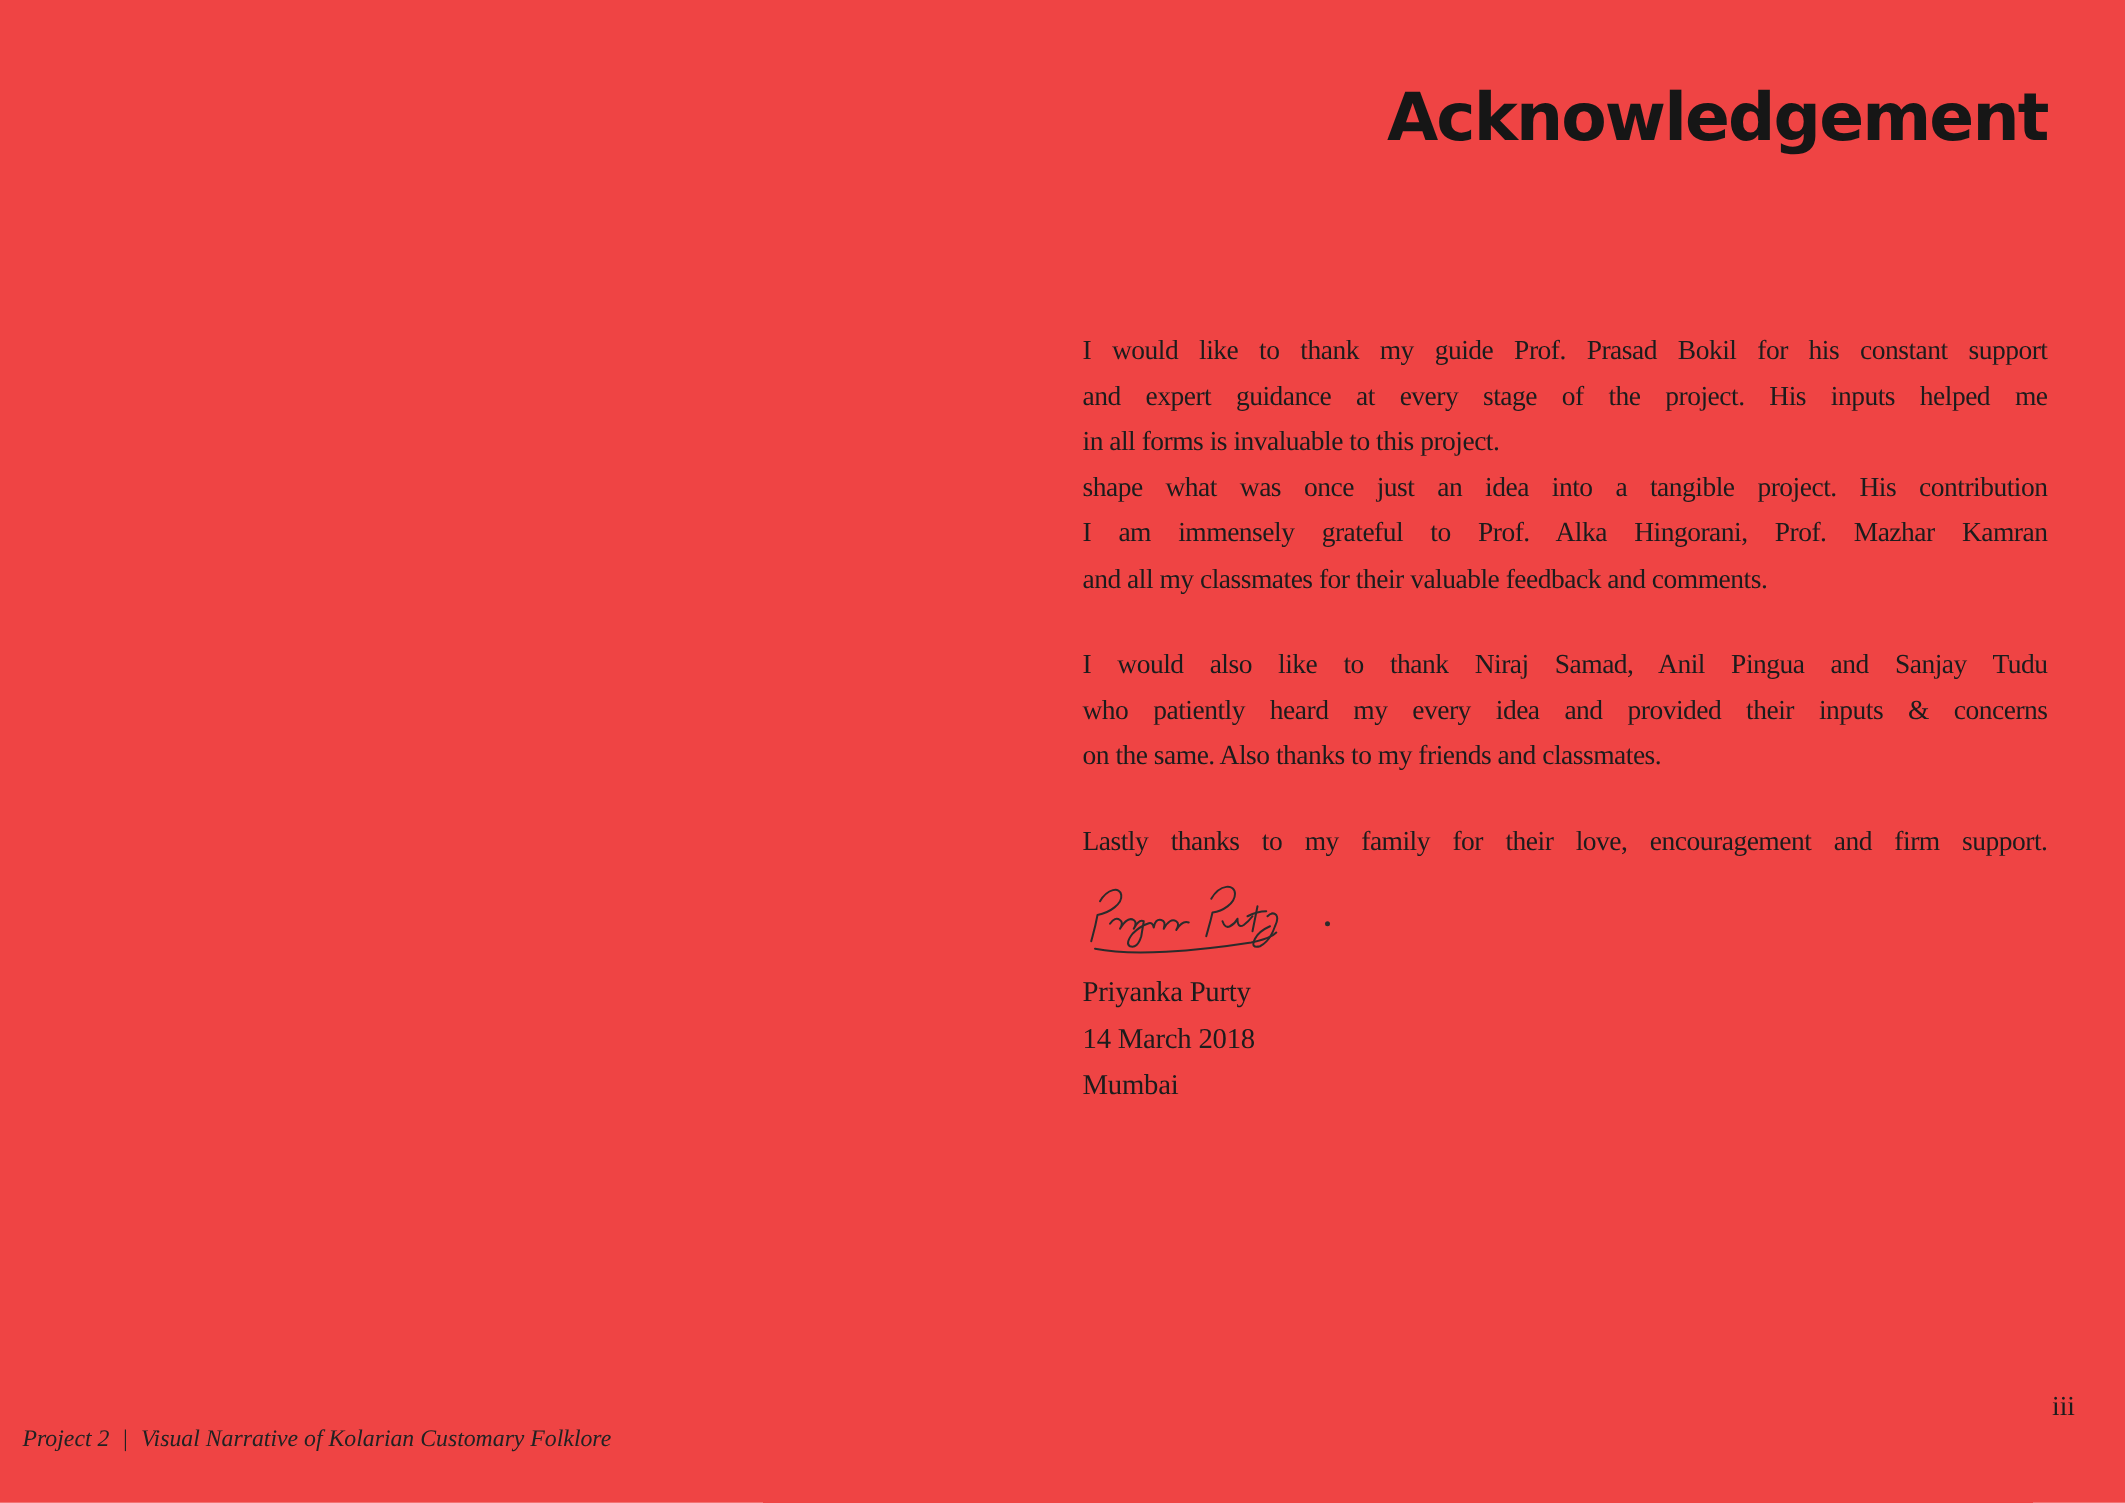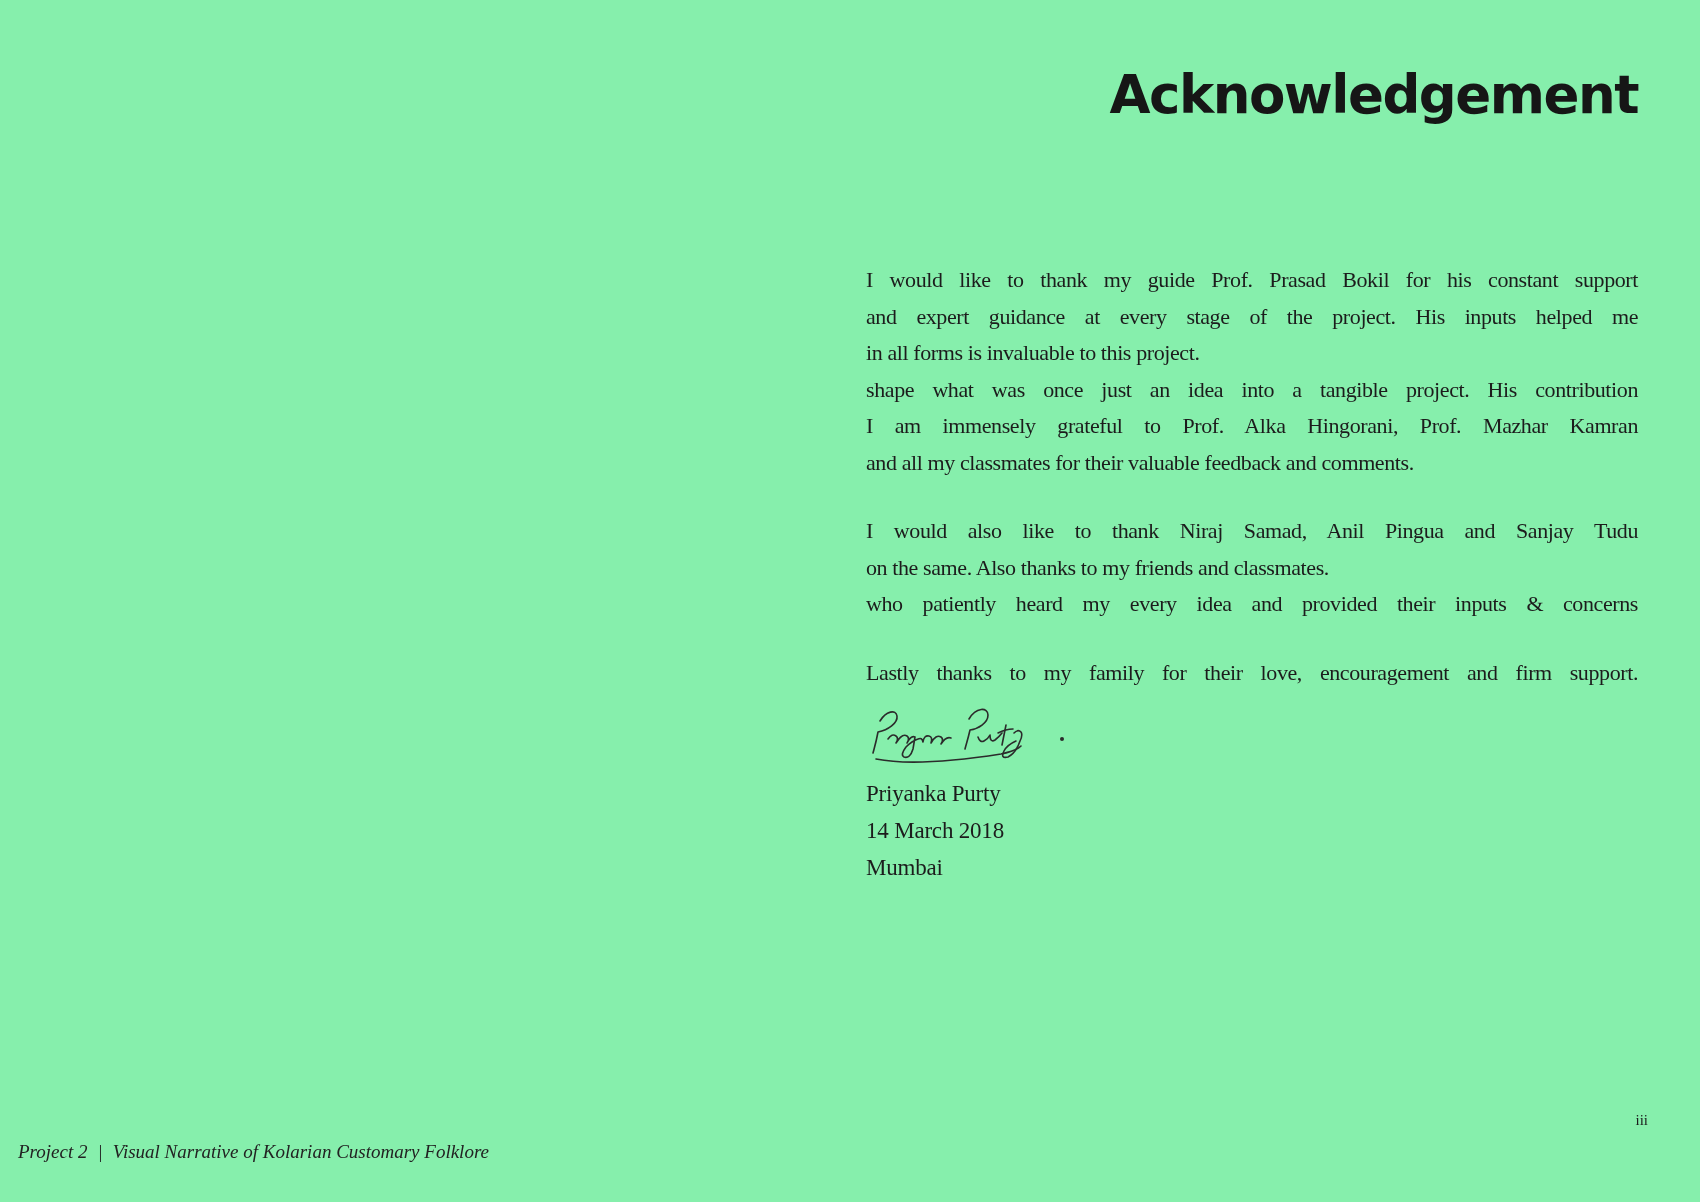--- a/index.html
+++ b/index.html
@@ -7,21 +7,21 @@
   body {
     position: relative;
     background: #ffffff;
     color: #1c1c1c;
     font-family: "Liberation Serif", serif;
     overflow: hidden;
   }
   .page {
     position: absolute;
     inset: 0;
-    background: #86efac;
+    background: #ef4444;
   }
   .page-title {
     position: absolute;
     top: 66px;
     right: 62px;
     font-family: "DejaVu Sans", "Liberation Sans", sans-serif;
     font-weight: 700;
     font-size: 53px;
     letter-spacing: -1.5px;
     color: #161616;
@@ -67,24 +67,24 @@
     font-style: italic;
     font-size: 19px;
     color: #222222;
     display: flex;
     gap: 10px;
     align-items: center;
     margin-top: 28px;
   }
   .footer-page-number {
     position: absolute;
-    right: 52px;
+    right: 40px;
     top: 1112px;
     font-family: "Liberation Serif", serif;
-    font-size: 15px;
+    font-size: 22px;
     color: #1c1c1c;
   }
 </style>
 </head>
 <body>
 
 <div class="page">
 
   <h1 class="page-title">Acknowledgement</h1>
 
@@ -97,22 +97,22 @@
       <div class="line j">shape what was once just an idea into a tangible project. His contribution</div>
     </div>
 
     <div class="para">
       <div class="line j">I am immensely grateful to Prof. Alka Hingorani, Prof. Mazhar Kamran</div>
       <div class="line l">and all my classmates for their valuable feedback and comments.</div>
     </div>
 
     <div class="para gap">
       <div class="line j">I would also like to thank Niraj Samad, Anil Pingua and Sanjay Tudu</div>
+      <div class="line j">who patiently heard my every idea and provided their inputs &amp; concerns</div>
       <div class="line l">on the same. Also thanks to my friends and classmates.</div>
-      <div class="line j">who patiently heard my every idea and provided their inputs &amp; concerns</div>
     </div>
 
     <div class="para gap">
       <div class="line j">Lastly thanks to my family for their love, encouragement and firm support.</div>
     </div>
 
     <div class="signature-wrap">
       <svg viewBox="0 0 210 72" width="210" height="72" aria-hidden="true">
         <g fill="none" stroke="#2b2b2b" stroke-width="1.6" stroke-linecap="round" stroke-linejoin="round">
           <path d="M14,22 C20,12 30,10 31,17 C32,24 22,31 12,33 C10,44 8,50 7,54"></path>

